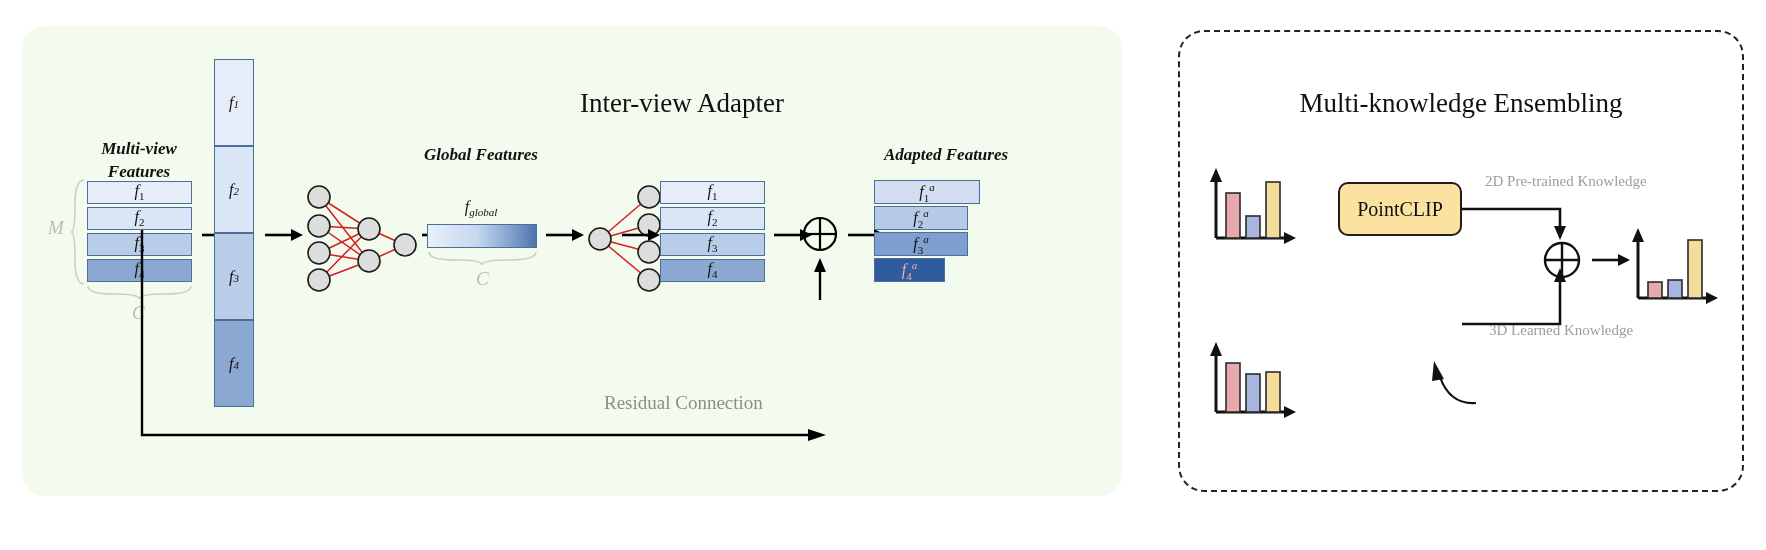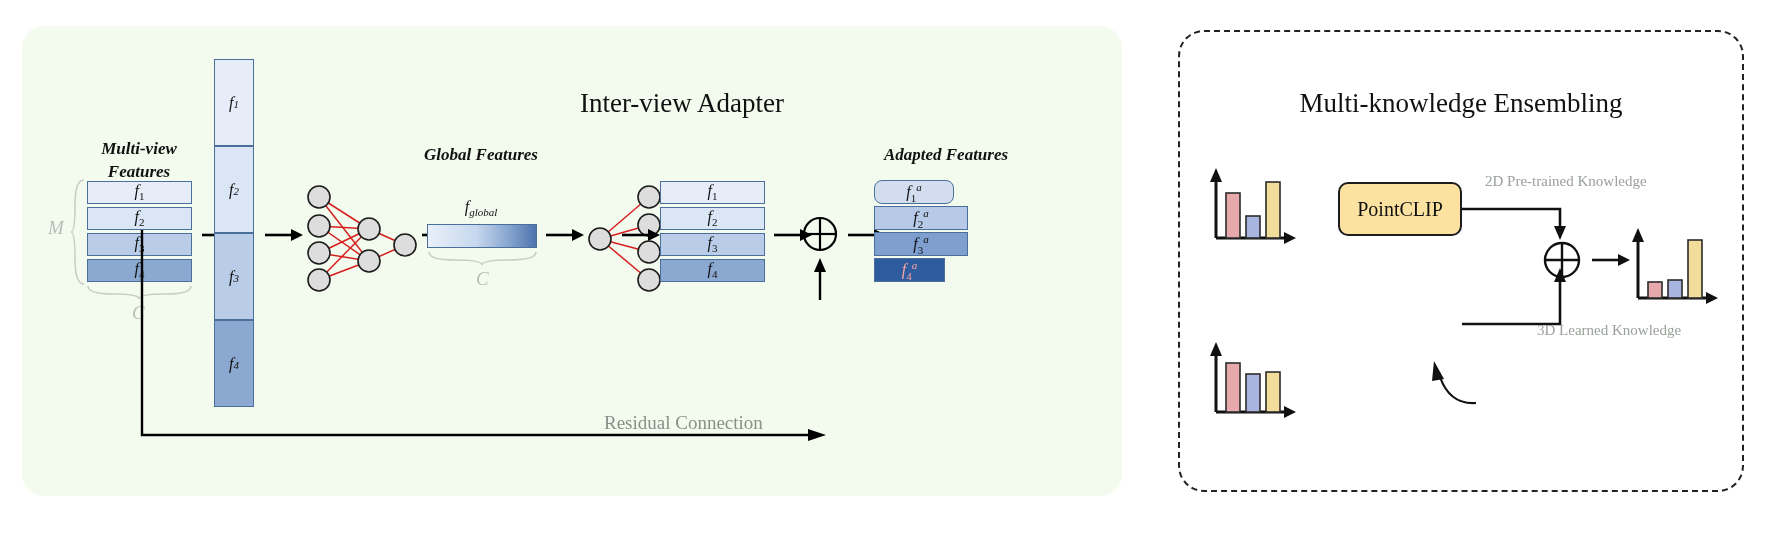--- a/index.html
+++ b/index.html
@@ -63,21 +63,21 @@
   }
 
   #global-bar {
     position: absolute;
     border: 1.4px solid #4b6f9c;
     background: linear-gradient(90deg,#e9f0fa 0%,#c6d7ee 45%,#7f9fcb 78%,#4d74ae 100%);
   }
 
   .residual-label {
     position: absolute; color: #8a8f8a; font-size: 19px;
-    font-family: "Liberation Serif", serif; white-space: nowrap; margin-top: 20px;
+    font-family: "Liberation Serif", serif; white-space: nowrap;
   }
 
   
   #right-panel {
     position: absolute; left: 1178px; top: 30px;
     width: 566px; height: 462px;
     border: 2px dashed #222; border-radius: 26px;
     background: #ffffff;
   }
   #right-title { left: 1461px; top: 88px; transform: translateX(-50%); }
@@ -269,21 +269,21 @@
   </svg>
 
   <svg class="arrow" style="left:826px; top:202px;" width="38" height="14">
     <line x1="0" y1="7" x2="26" y2="7" stroke="#000" stroke-width="2.6"></line>
     <polygon points="26,1 38,7 26,13" fill="#000"></polygon>
   </svg>
 
   <div class="section-label" style="left:924px; top:118px; transform:translateX(-50%);">Adapted Features</div>
 
   <div>
-    <div class="fbar" style="left:852px; top:154px; width:80px; height:24px; background:#d2ddf0;border-radius:8px;">
+    <div class="fbar" style="left:852px; top:154px; width:106px; height:24px; background:#d2ddf0;">
       <span>f<span class="sub">1</span><span class="sup">a</span></span>
     </div>
     <div class="fbar" style="left:852px; top:180px; width:94px; height:24px; background:#b6c9e6;">
       <span>f<span class="sub">2</span><span class="sup">a</span></span>
     </div>
     <div class="fbar" style="left:852px; top:206px; width:94px; height:24px; background:#7e9fd0;">
       <span>f<span class="sub">3</span><span class="sup">a</span></span>
     </div>
     <div class="fbar" style="left:852px; top:232px; width:71px; height:24px; background:#2f5c9e; color:#fca5a5;">
       <span>f<span class="sub">4</span><span class="sup">a</span></span>
@@ -334,21 +334,21 @@
 <svg style="position:absolute; left:1462px; top:180px;" width="110" height="60">
   <path d="M0 29 L98 29 L98 48" stroke="#111" stroke-width="2.6" fill="none"></path>
   <polygon points="92,46 98,60 104,46" fill="#111"></polygon>
 </svg>
 <div class="knowledge-label" style="left:1485px; top:173px;">2D Pre-trained Knowledge</div>
 
 <svg style="position:absolute; left:1462px; top:266px;" width="110" height="62">
   <path d="M0 58 L98 58 L98 14" stroke="#111" stroke-width="2.6" fill="none"></path>
   <polygon points="92,16 98,2 104,16" fill="#111"></polygon>
 </svg>
-<div class="knowledge-label" style="left:1489px; top:322px;margin-left:48px;">3D Learned Knowledge</div>
+<div class="knowledge-label" style="left:1489px; top:322px;">3D Learned Knowledge</div>
 
 <svg style="position:absolute; left:1538px; top:236px;" width="48" height="48">
   <circle cx="24" cy="24" r="17" fill="none" stroke="#111" stroke-width="2.4"></circle>
   <line x1="7" y1="24" x2="41" y2="24" stroke="#111" stroke-width="2.4"></line>
   <line x1="24" y1="7" x2="24" y2="41" stroke="#111" stroke-width="2.4"></line>
 </svg>
 
 <svg style="position:absolute; left:1592px; top:253px;" width="38" height="14">
   <line x1="0" y1="7" x2="26" y2="7" stroke="#111" stroke-width="2.6"></line>
   <polygon points="26,1 38,7 26,13" fill="#111"></polygon>

